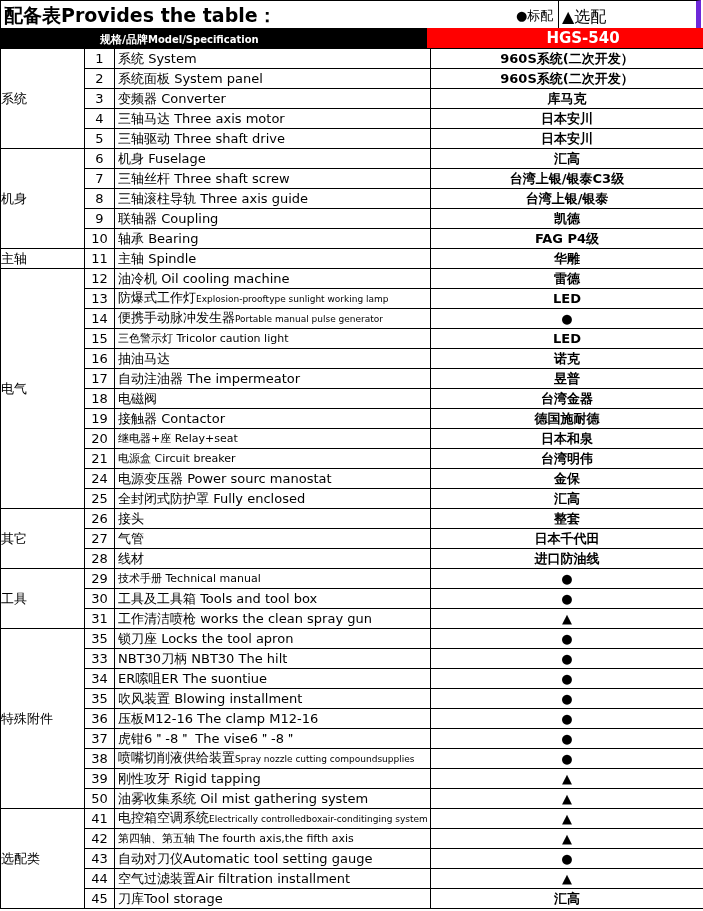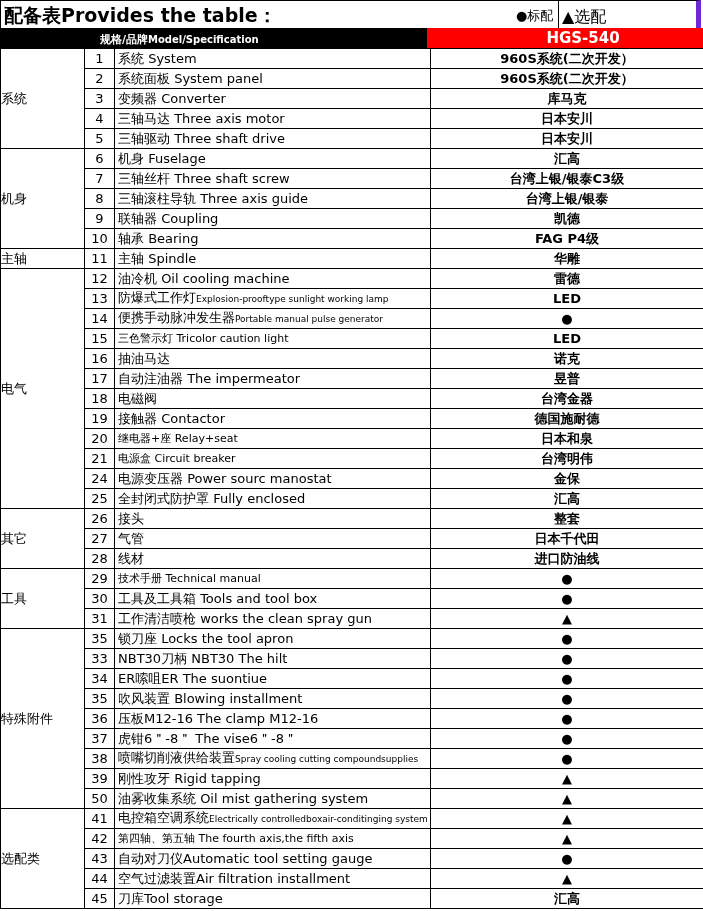--- a/index.html
+++ b/index.html
@@ -222,21 +222,21 @@
           <td class="name"><span>压板M12-16  The clamp M12-16</span></td>
           <td class="val">●</td>
         </tr>
         <tr>
           <td class="num">37</td>
           <td class="name"><span>虎钳6＂-8＂ The vise6＂-8＂</span></td>
           <td class="val">●</td>
         </tr>
         <tr>
           <td class="num">38</td>
-          <td class="name"><span>喷嘴切削液供给装置</span><span class="tiny">Spray cooling cutting compoundsupplies</span></td>
+          <td class="name"><span>喷嘴切削液供给装置</span><span class="tiny">Spray nozzle cutting compoundsupplies</span></td>
           <td class="val">●</td>
         </tr>
         <tr>
           <td class="num">39</td>
           <td class="name"><span>刚性攻牙 Rigid tapping</span></td>
           <td class="val">▲</td>
         </tr>
         <tr>
           <td class="num">50</td>
           <td class="name"><span>油雾收集系统 Oil mist gathering system</span></td>

